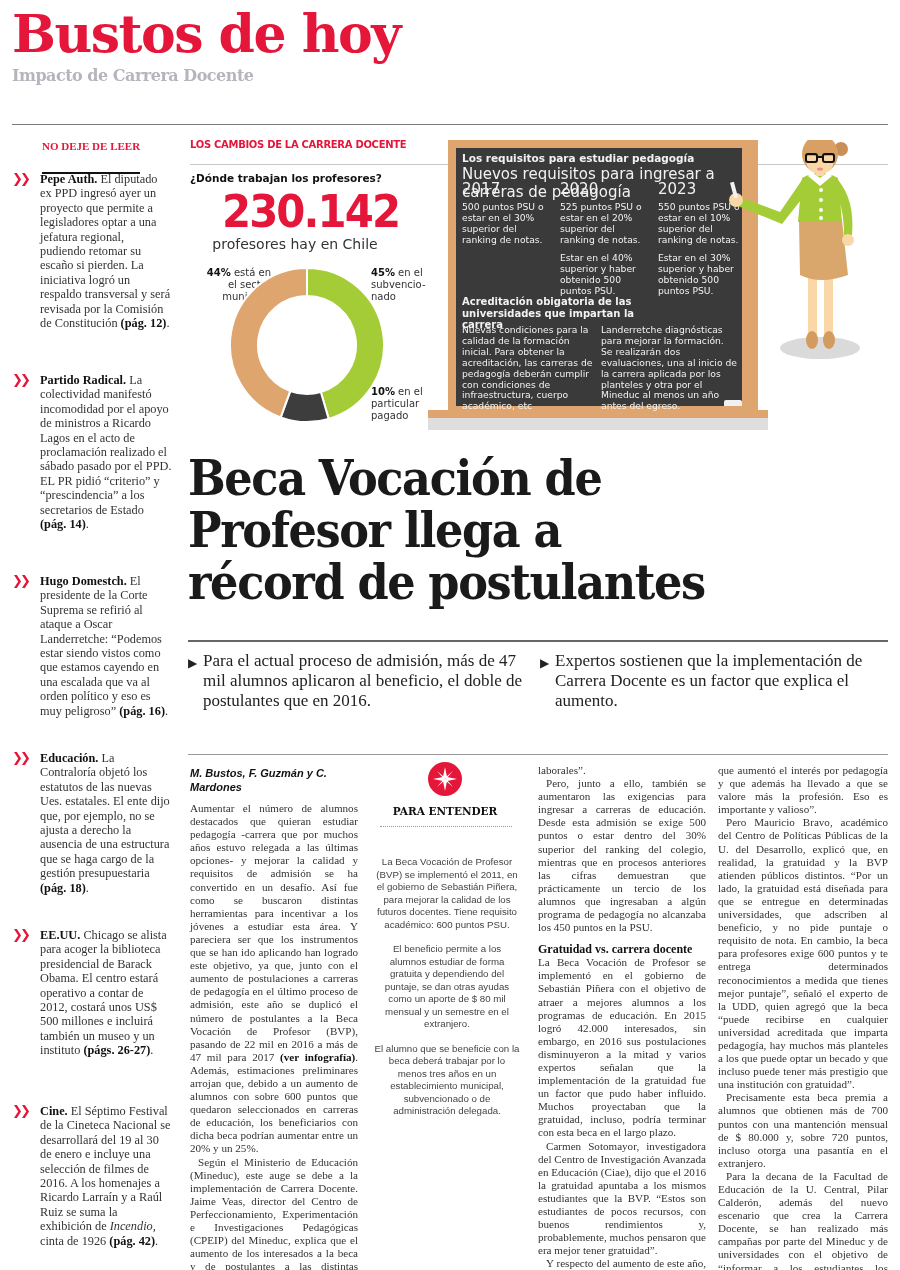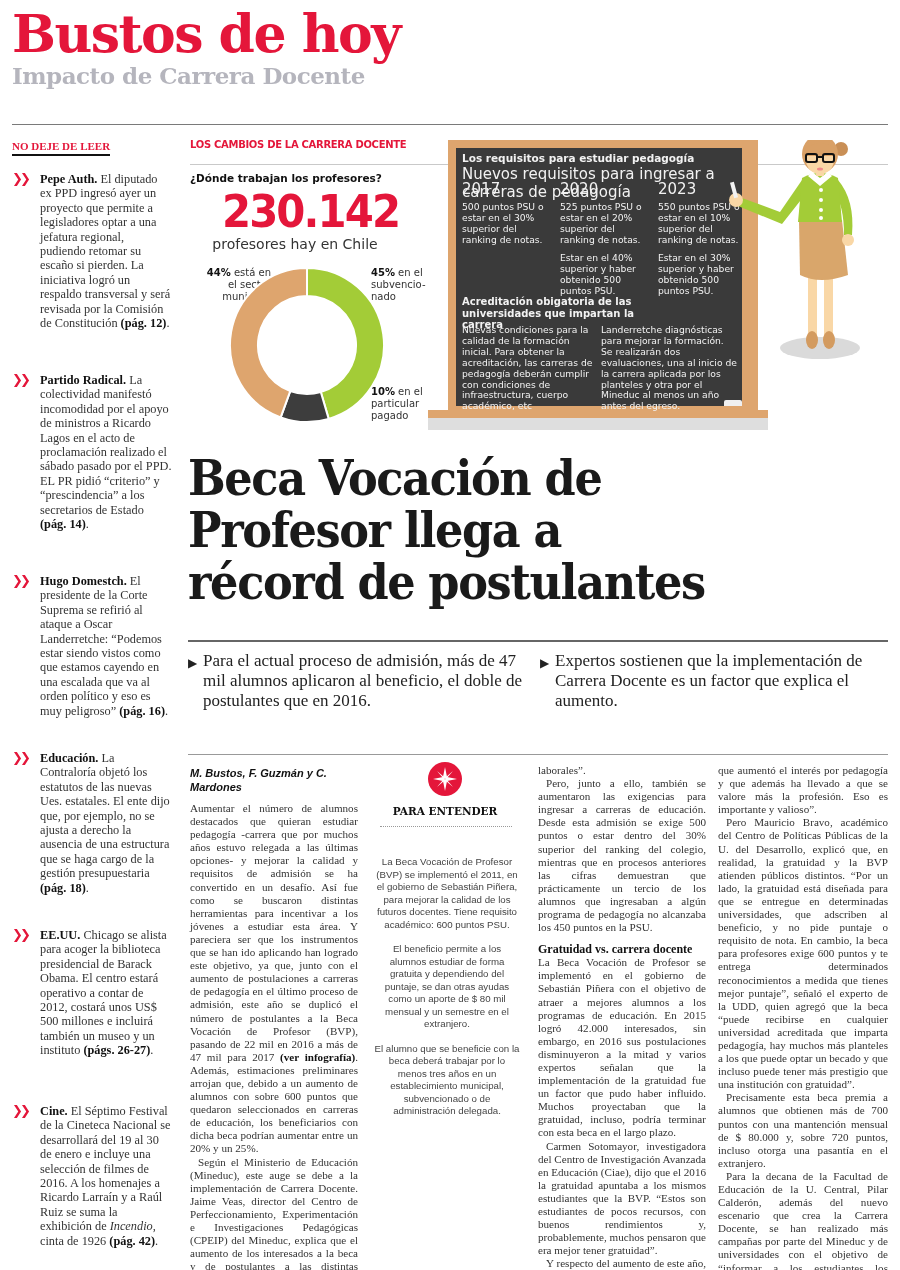--- a/index.html
+++ b/index.html
@@ -1,25 +1,25 @@
 <!DOCTYPE html>
 <html><head>
 <meta charset="utf-8">
 <style>
   * { box-sizing: border-box; margin: 0; padding: 0; }
   html, body { width: 900px; height: 1270px; background: #ffffff; overflow: hidden; }
   body { position: relative; font-family: "Liberation Serif", serif; color: #222; }
 
   .masthead-title { position: absolute; left: 12px; top: 6px; font-family: "DejaVu Serif", serif; font-weight: bold; font-size: 52px; letter-spacing: -1.5px; color: #e4163a; line-height: 56px; }
-  .masthead-sub { position: absolute; left: 12px; top: 62px; font-family: "DejaVu Serif", serif; font-weight: bold; font-size: 23px; color: #b5b5bd; letter-spacing: -0.5px; line-height: 28px; }
+  .masthead-sub { position: absolute; left: 12px; top: 62px; font-family: "DejaVu Serif", serif; font-weight: bold; font-size: 16px; color: #b5b5bd; letter-spacing: -0.5px; line-height: 28px; }
   .top-rule { position: absolute; left: 12px; right: 12px; top: 124px; height: 1px; background: #7a7a7a; }
 
   
   .sidebar { position: absolute; left: 12px; top: 136px; width: 160px; }
-  .sidebar-title { font-family: "Liberation Serif", serif; font-weight: bold; font-size: 11px; color: #e4163a; padding-bottom: 2px; border-bottom: 2px solid #111; display: inline-block; }
+  .sidebar-title { font-family: "Liberation Serif", serif; font-weight: bold; font-size: 11px; color: #e4163a; padding-bottom: 20px; border-bottom: 2px solid #111; display: inline-block; margin-left: 30px; }
   .sb-item { position: absolute; left: 0; width: 160px; font-size: 12.3px; line-height: 14.4px; color: #333; }
   .sb-item .chev { position: absolute; left: 0; top: 0; color: #e4163a; font-weight: bold; font-size: 13px; font-family: "DejaVu Sans", sans-serif; letter-spacing: -3px; }
   .sb-item .txt { padding-left: 28px; display: block; }
   .sb-item b { color: #111; }
 
   
   .info-label { position: absolute; left: 190px; top: 139px; font-family: "DejaVu Sans", sans-serif; font-weight: bold; font-size: 10px; color: #e4163a; letter-spacing: -0.3px; }
   .info-rule { position: absolute; left: 190px; right: 12px; top: 164px; height: 1px; background: #c9c9c9; }
   .q-title { position: absolute; left: 190px; top: 172px; font-family: "DejaVu Sans", sans-serif; font-weight: bold; font-size: 10.5px; color: #111; text-align: right; }
   .big-num { position: absolute; left: 222px; top: 188px; font-family: "DejaVu Sans", sans-serif; font-weight: bold; font-size: 44px; color: #e4163a; letter-spacing: -2px; transform: scaleX(0.95); transform-origin: left; line-height: 48px; }

